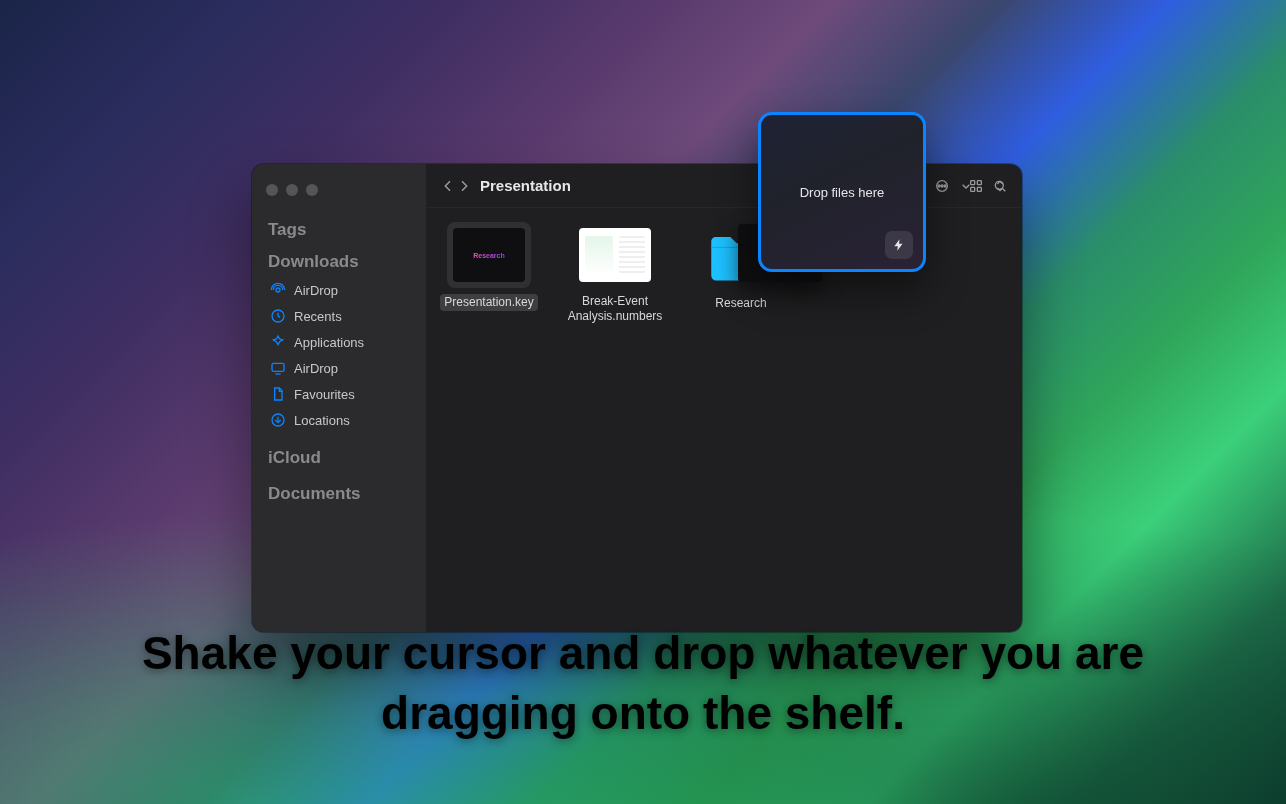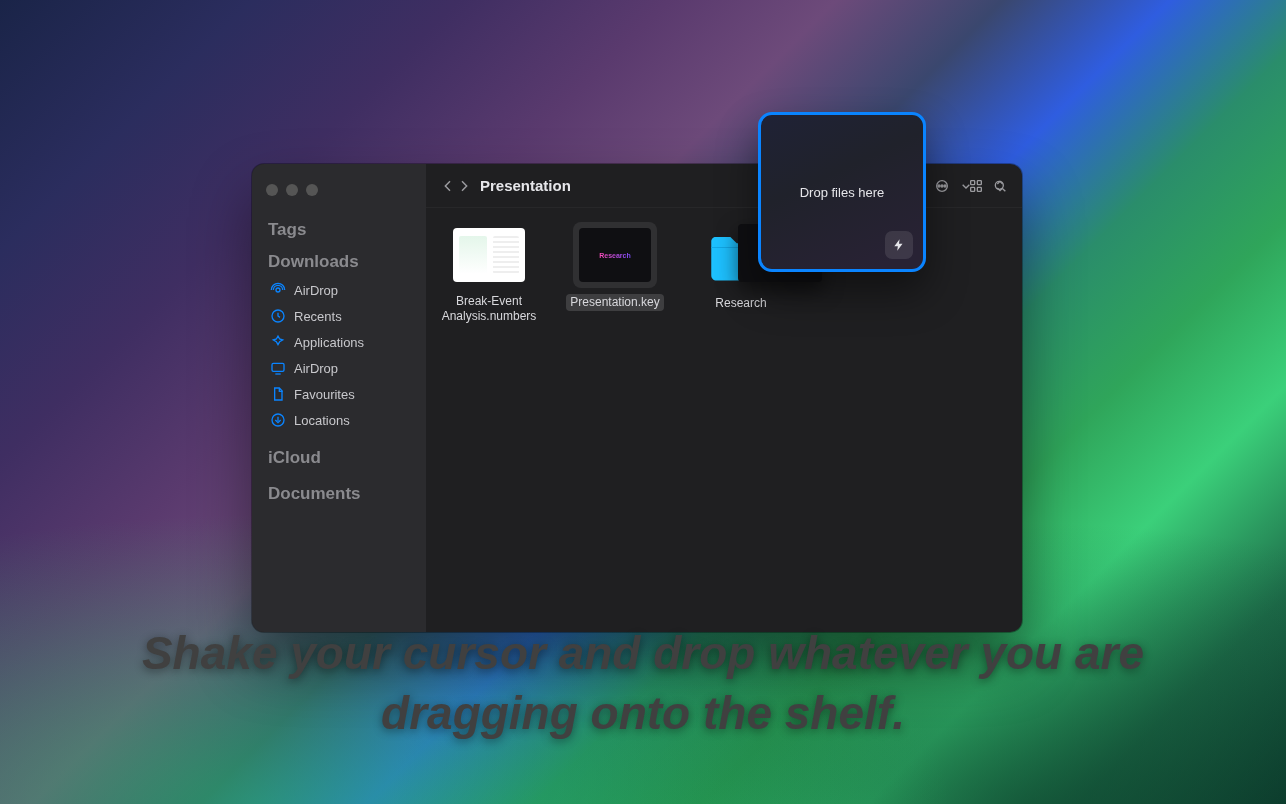--- a/index.html
+++ b/index.html
@@ -98,23 +98,23 @@
   .shelf-text { color:#e6e6ea; font-size:13px; font-weight:500; }
   .shelf-bolt {
     position:absolute; right:10px; bottom:10px; width:28px; height:28px; border-radius:7px;
     background: rgba(255,255,255,0.1); display:flex; align-items:center; justify-content:center;
     color:#e6e6ea;
   }
   .shelf-bolt svg { width:14px; height:14px; }
 
   .caption {
     position:absolute; left:0; right:0; bottom:60px; text-align:center;
-    color:#404040; font-weight:700; font-size:46px; line-height:1.3;
+    color:#000000; font-weight:700; font-size:46px; line-height:1.3;
     text-shadow: 0 2px 10px rgba(0,0,0,0.45);
-    padding: 0 60px; z-index:2;font-style:italic;
+    padding: 0 60px; z-index:2;
   }
 
   
   .right-icons { position:absolute; right:14px; top:0; height:44px; display:flex; align-items:center; gap:18px; }
 </style>
 </head>
 <body>
 
 <div class="bg"></div>
 
@@ -245,35 +245,35 @@
           <svg viewBox="0 0 24 24" fill="none" stroke="currentColor" stroke-width="2">
               <circle cx="11" cy="11" r="6"></circle>
               <path d="M20 20l-4-4"></path>
             </svg>
         </span>
       </div>
     </div>
 
     <div class="content">
       <div class="grid">
-
-        <div class="file">
-          <div class="thumb-wrap">
-            <div class="thumb numbers"></div>
-          </div>
-          <div class="file-label">Break-Event Analysis.numbers</div>
-        </div>
 
         <div class="file selected">
           <div class="thumb-wrap">
             <div class="thumb key">
                 <span>Research</span>
               </div>
           </div>
           <div class="file-label">Presentation.key</div>
+        </div>
+
+        <div class="file">
+          <div class="thumb-wrap">
+            <div class="thumb numbers"></div>
+          </div>
+          <div class="file-label">Break-Event Analysis.numbers</div>
         </div>
 
         <div class="file">
           <div class="thumb-wrap">
             <div class="thumb folder">
               <svg viewBox="0 0 64 52">
                   <path d="M4 12c0-2 2-4 4-4h14l6 6h28c2 0 4 2 4 4v26c0 3-2 5-5 5H9c-3 0-5-2-5-5z" fill="#1ec1ff"></path>
                   <path d="M4 18h56" stroke="#13a8e6" stroke-width="1"></path>
                 </svg>
             </div>

